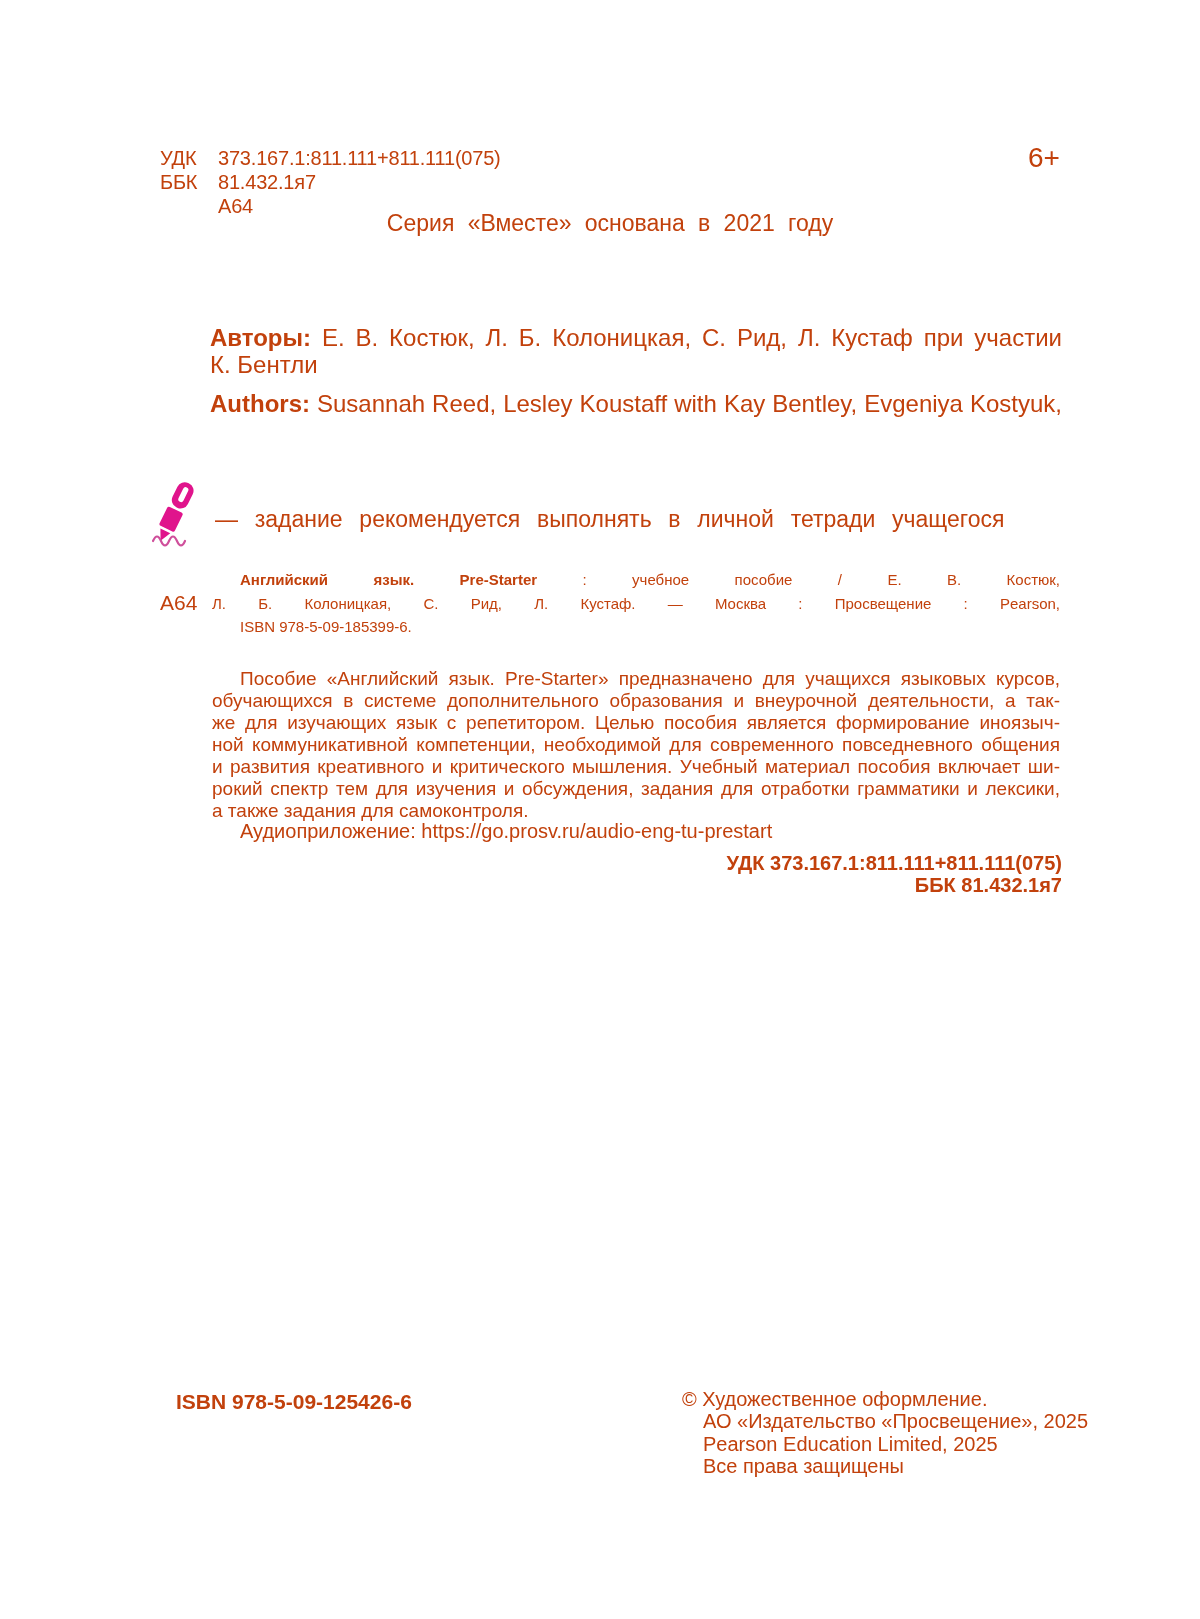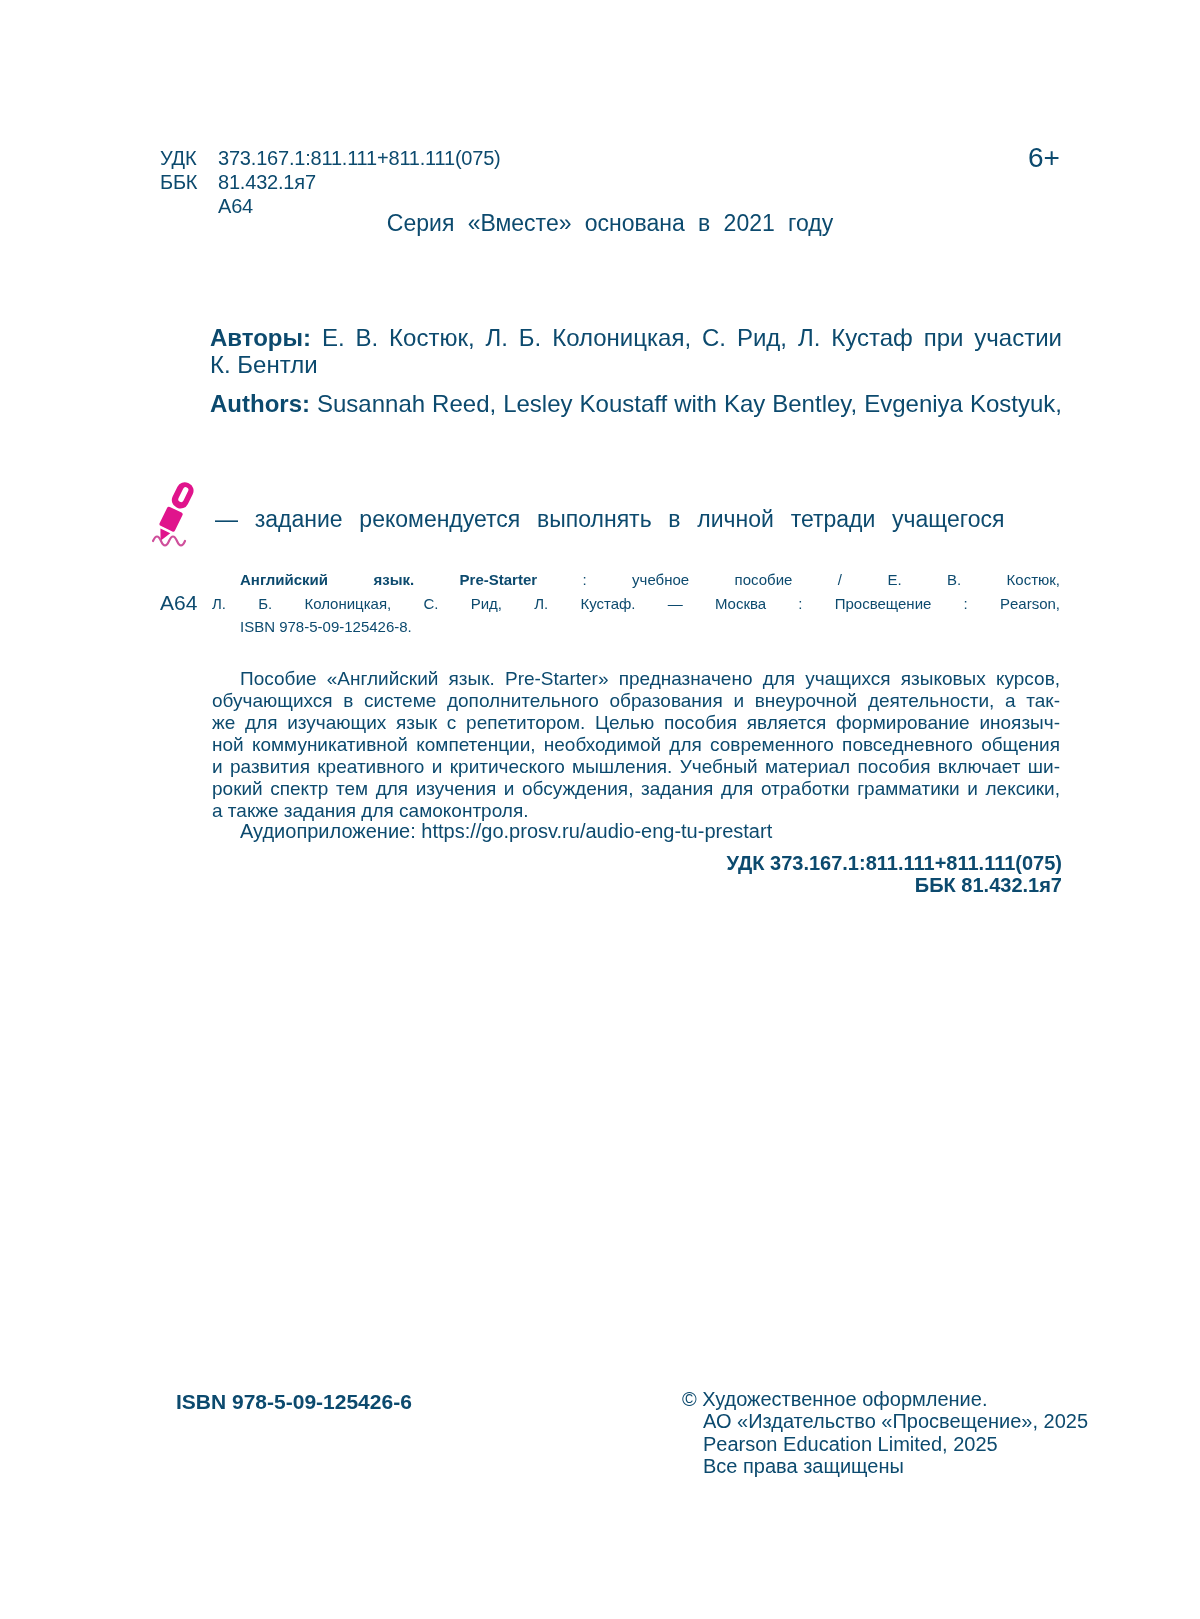--- a/index.html
+++ b/index.html
@@ -3,21 +3,21 @@
 <meta charset="utf-8">
 <style>
   html, body { margin: 0; padding: 0; background: #888; }
   .page {
     position: relative;
     width: 1200px;
     height: 1619px;
     margin: 0 auto;
     background: #ffffff;
     font-family: "Liberation Sans", "DejaVu Sans", sans-serif;
-    color: #0c4a6e;
+    color: #c2410c;
     overflow: hidden;
   }
   .abs { position: absolute; }
 
   
   .codes-row { line-height: 24px; font-size: 20px; letter-spacing: -0.2px; white-space: nowrap; }
   .codes-row .lbl { display: inline-block; width: 58px; }
   .age-badge { font-size: 28px; font-weight: 400; }
 
   .series-line { width: 900px; text-align: center; font-size: 23px; word-spacing: 0.30em; }
@@ -94,21 +94,21 @@
       <path d="M3 63 q4 -9 8 0 t8 0 t8 0 t8 0" stroke="#cf4f9b" stroke-width="2.2" fill="none" stroke-linecap="round"></path>
     </svg>
   </div>
   <div class="abs pen-note-text" style="left:215px; top:506px;">— задание рекомендуется выполнять в личной тетради учащегося</div>
 
   <div class="abs card-index" style="left:160px; top:591px;">А64</div>
 
   <div class="abs card" style="left:212px; top:568px;">
     <div class="jline indent28"><b>Английский язык. Pre-Starter</b><span> : учебное пособие / Е. В. Костюк,</span></div>
     <div class="jline">Л. Б. Колоницкая, С. Рид, Л. Кустаф. — Москва : Просвещение : Pearson,</div>
-    <div class="indent28">ISBN 978-5-09-125426-8.</div>
+    <div class="indent28">ISBN 978-5-09-185399-6.</div>
   </div>
 
   <div class="abs annotation" style="left:212px; top:668px;">
     <div class="jline indent28">Пособие «Английский язык. Pre-Starter» предназначено для учащихся языковых курсов,</div>
     <div class="jline">обучающихся в системе дополнительного образования и внеурочной деятельности, а так-</div>
     <div class="jline">же для изучающих язык с репетитором. Целью пособия является формирование иноязыч-</div>
     <div class="jline">ной коммуникативной компетенции, необходимой для современного повседневного общения</div>
     <div class="jline">и развития креативного и критического мышления. Учебный материал пособия включает ши-</div>
     <div class="jline">рокий спектр тем для изучения и обсуждения, задания для отработки грамматики и лексики,</div>
     <div>а также задания для самоконтроля.</div>

